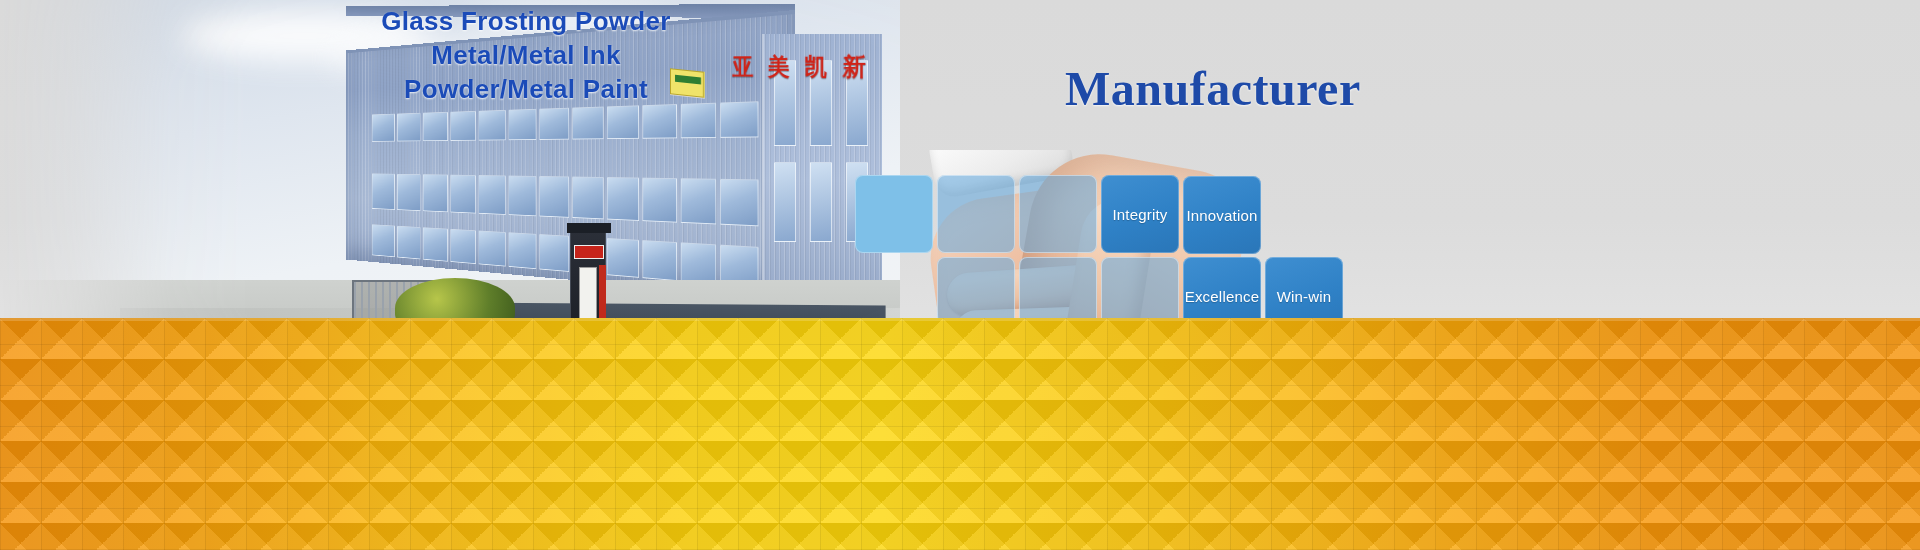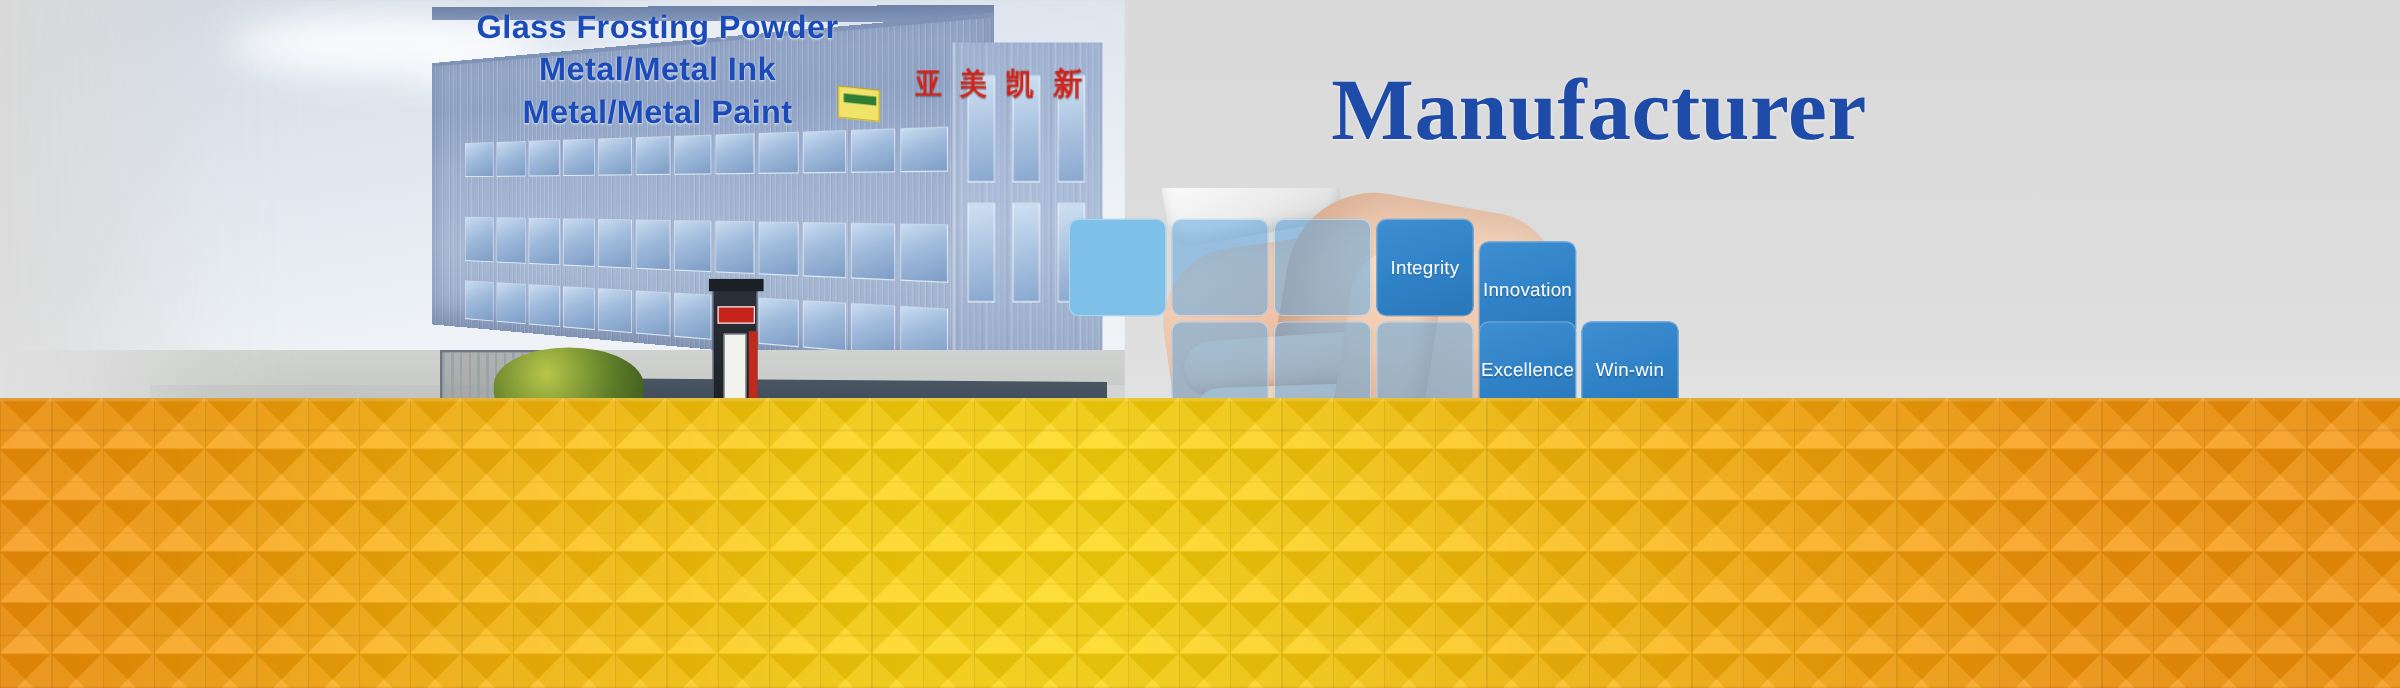--- a/index.html
+++ b/index.html
@@ -179,21 +179,21 @@
     color:#1b4bb8;
     font-size:26px;
     line-height:34px;
     font-weight:bold;
     letter-spacing:.3px;
     text-shadow:0 1px 2px rgba(255,255,255,.85);
   }
   .mfr{
     position:absolute; left:1065px; top:60px;
     font-family:"Liberation Serif", serif;
-    font-size:70px; line-height:58px; font-weight:bold;
+    font-size:48px; line-height:58px; font-weight:bold;
     color:#1e4aa8; letter-spacing:.5px;
     text-shadow:0 1px 2px rgba(255,255,255,.8);
     z-index:6;
   }
 
   
   .mosaic{
     position:absolute; left:855px; top:175px; width:600px; height:300px; z-index:4;
   }
   .hand-img{
@@ -394,21 +394,21 @@
       <div class="cap"></div>
       <div class="redplate"></div>
       <div class="vtext">郑州市亚美凯新材料有限公司</div>
       <div class="redstrip"></div>
     </div>
   </div>
 
   <div class="headline">
     <span class="ln">Glass  Frosting  Powder</span>
     <span class="ln">Metal/Metal Ink</span>
-    <span class="ln">Metal/Metal Paint</span>
+    <span class="ln">Powder/Metal Paint</span>
   </div>
   <div class="mfr">Manufacturer</div>
 
   <div class="mosaic">
 
     <div class="hand-img">
       <div class="cuff"></div>
       <div class="palmA"></div>
       <div class="palmB"></div>
       <div class="finger f1"></div>
@@ -420,21 +420,21 @@
       <div class="cuff2"></div>
       <div class="sleeveline"></div>
     </div>
 
     <div class="tile light" style="left:0px;   top:0px;"></div>
     <div class="tile glass" style="left:82px;  top:0px;"></div>
     <div class="tile glass" style="left:164px; top:0px;"></div>
     <div class="tile solid" style="left:246px; top:0px;">
       <span>Integrity</span>
     </div>
-    <div class="tile solid" style="left:328px; top:18px;">
+    <div class="tile solid" style="left:328px; top:1px;">
       <span>Innovation</span>
     </div>
 
     <div class="tile glass" style="left:82px;  top:82px;"></div>
     <div class="tile glass" style="left:164px; top:82px;"></div>
     <div class="tile glass" style="left:246px; top:82px;"></div>
     <div class="tile solid" style="left:328px; top:82px;">
       <span>Excellence</span>
     </div>
     <div class="tile solid" style="left:410px; top:82px;">

